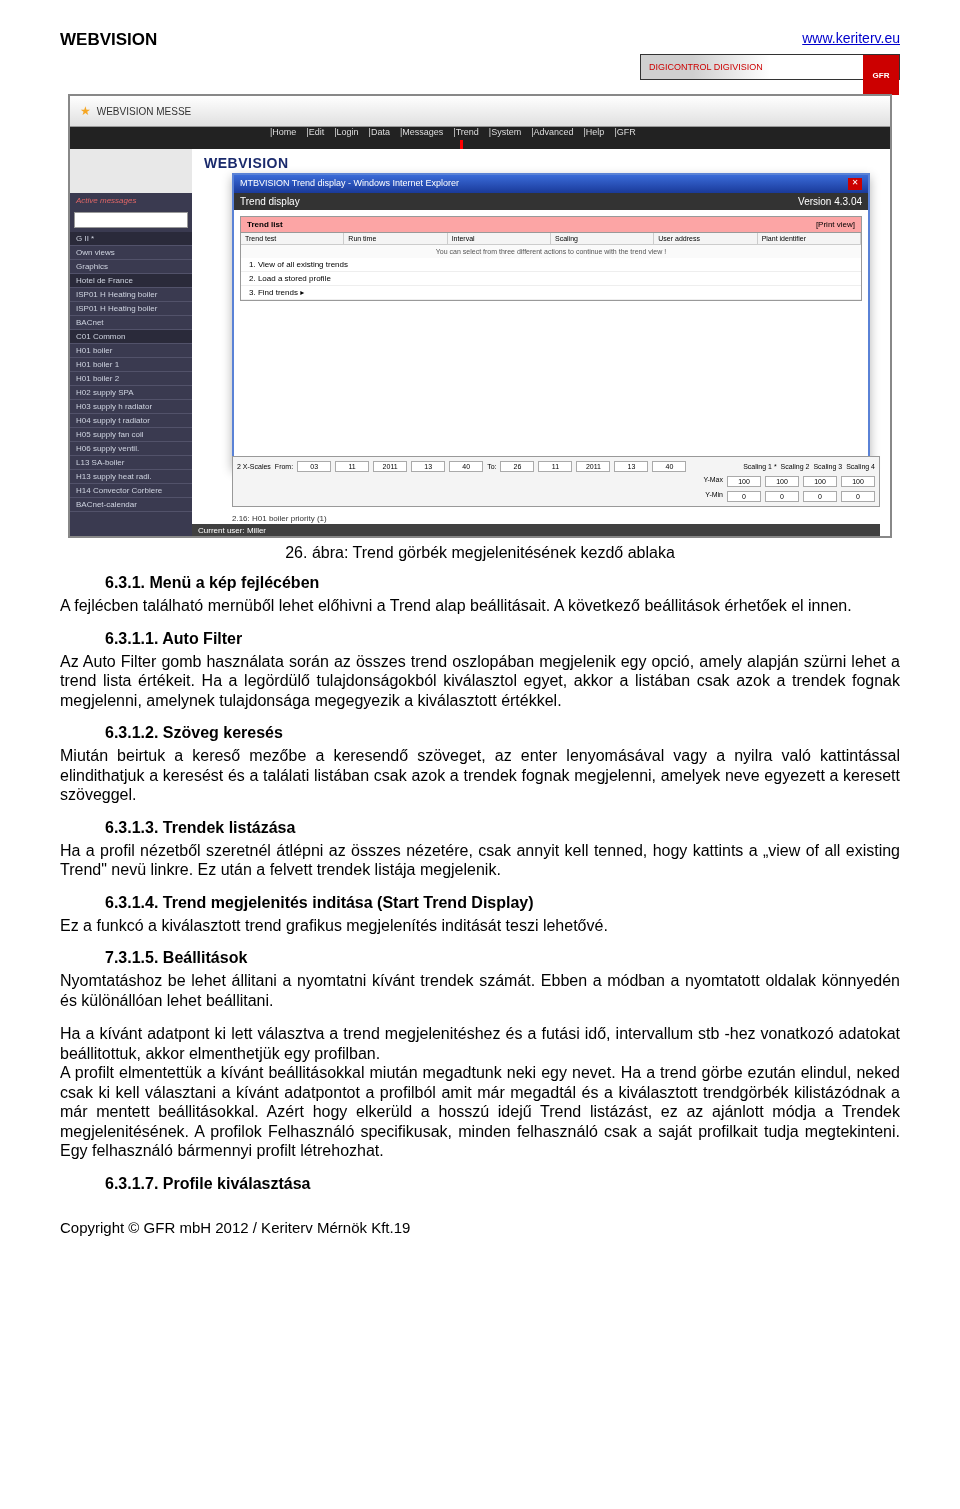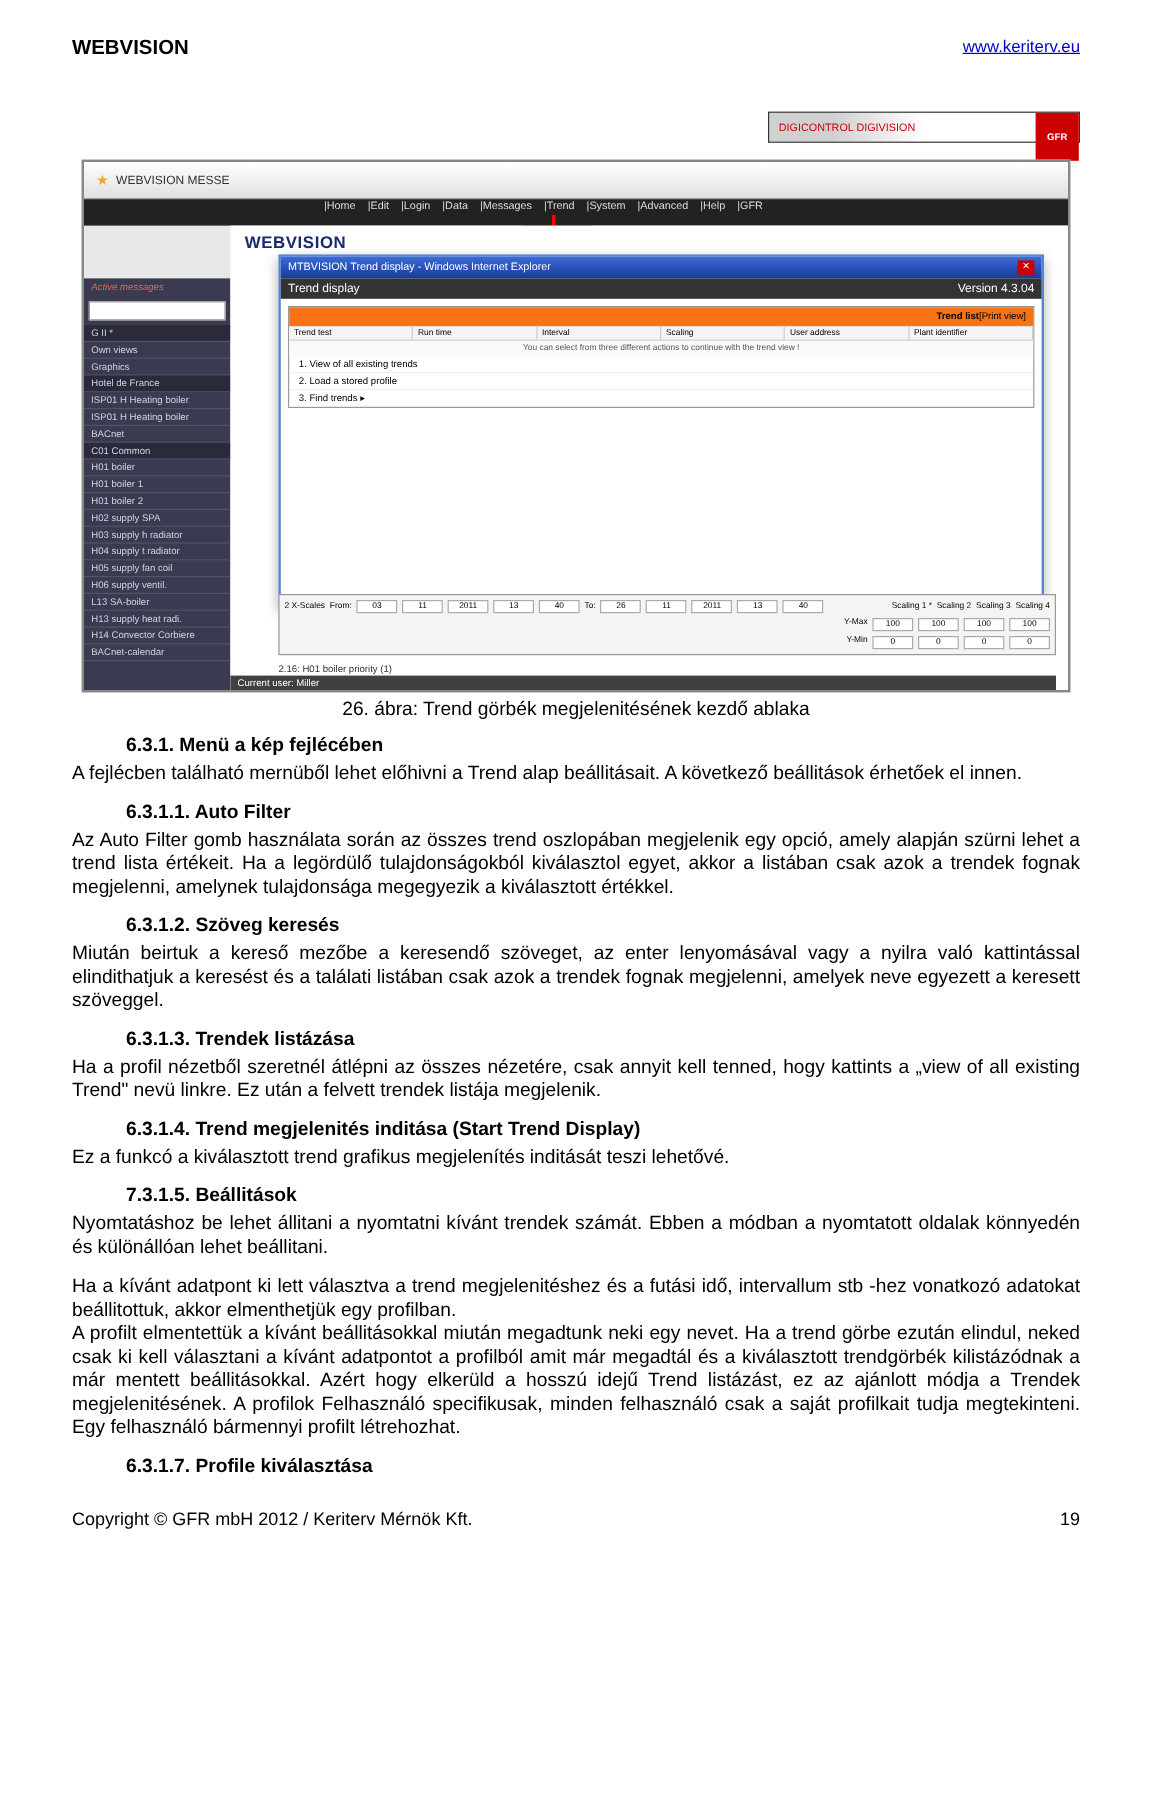--- a/index.html
+++ b/index.html
@@ -38,21 +38,20 @@
     height: 26px;
     border: 1px solid #333;
     display: flex;
     align-items: center;
     background: linear-gradient(90deg, #d0d0d0 20%, #fff 50%);
     font-size: 9px;
     color: #c00;
     padding-left: 8px;
     position: relative;
     box-sizing: border-box;
-    margin-top: 39px;
   }
   .logo-badge {
     position: absolute;
     right: 0;
     top: 0;
     width: 36px;
     height: 40px;
     background: #c00;
     display: flex;
     align-items: center;
@@ -168,21 +167,21 @@
   .ss-popup-close { background:#c00; width:14px; height:12px; text-align:center; color:#fff; font-size:8px; }
   .ss-td-header {
     background:#333; color:#fff; font-size:10px; padding:3px 6px; display:flex; justify-content:space-between;
   }
   .ss-td-list {
     margin: 6px;
     border: 1px solid #999;
     font-size: 8px;
   }
   .ss-td-list-head {
-    background:#f97316; padding:3px 6px; font-weight:bold; text-align:right; border-bottom:1px solid #999;
+    background:#fca5a5; padding:3px 6px; font-weight:bold; text-align:left; border-bottom:1px solid #999;
   }
   .ss-td-cols {
     display:flex; background:#f4f4f4; border-bottom:1px solid #ccc;
   }
   .ss-td-cols span { flex:1; padding:2px 4px; border-right:1px solid #ccc; font-size:7px; }
   .ss-td-note { text-align:center; padding:3px; color:#555; font-size:7px; background:#fafafa; }
   .ss-td-opt { padding:2px 8px; border-bottom:1px solid #eee; font-size:8px; }
   .ss-scale {
     position:absolute;
     bottom: 30px;
@@ -221,21 +220,21 @@
     margin: 12px 0 4px 45px;
   }
   .body-text {
     font-size: 16px;
     text-align: justify;
     margin-bottom: 14px;
     line-height: 1.22;
   }
   .footer {
     display:flex;
-    justify-content: space-between;
+    justify-content: flex-start;
     font-size: 15px;
     margin-top: 26px;
   }
 </style>
 </head>
 <body>
 <div class="page">
 
 <div class="header-row">
   <div class="header-title">WEBVISION</div>

